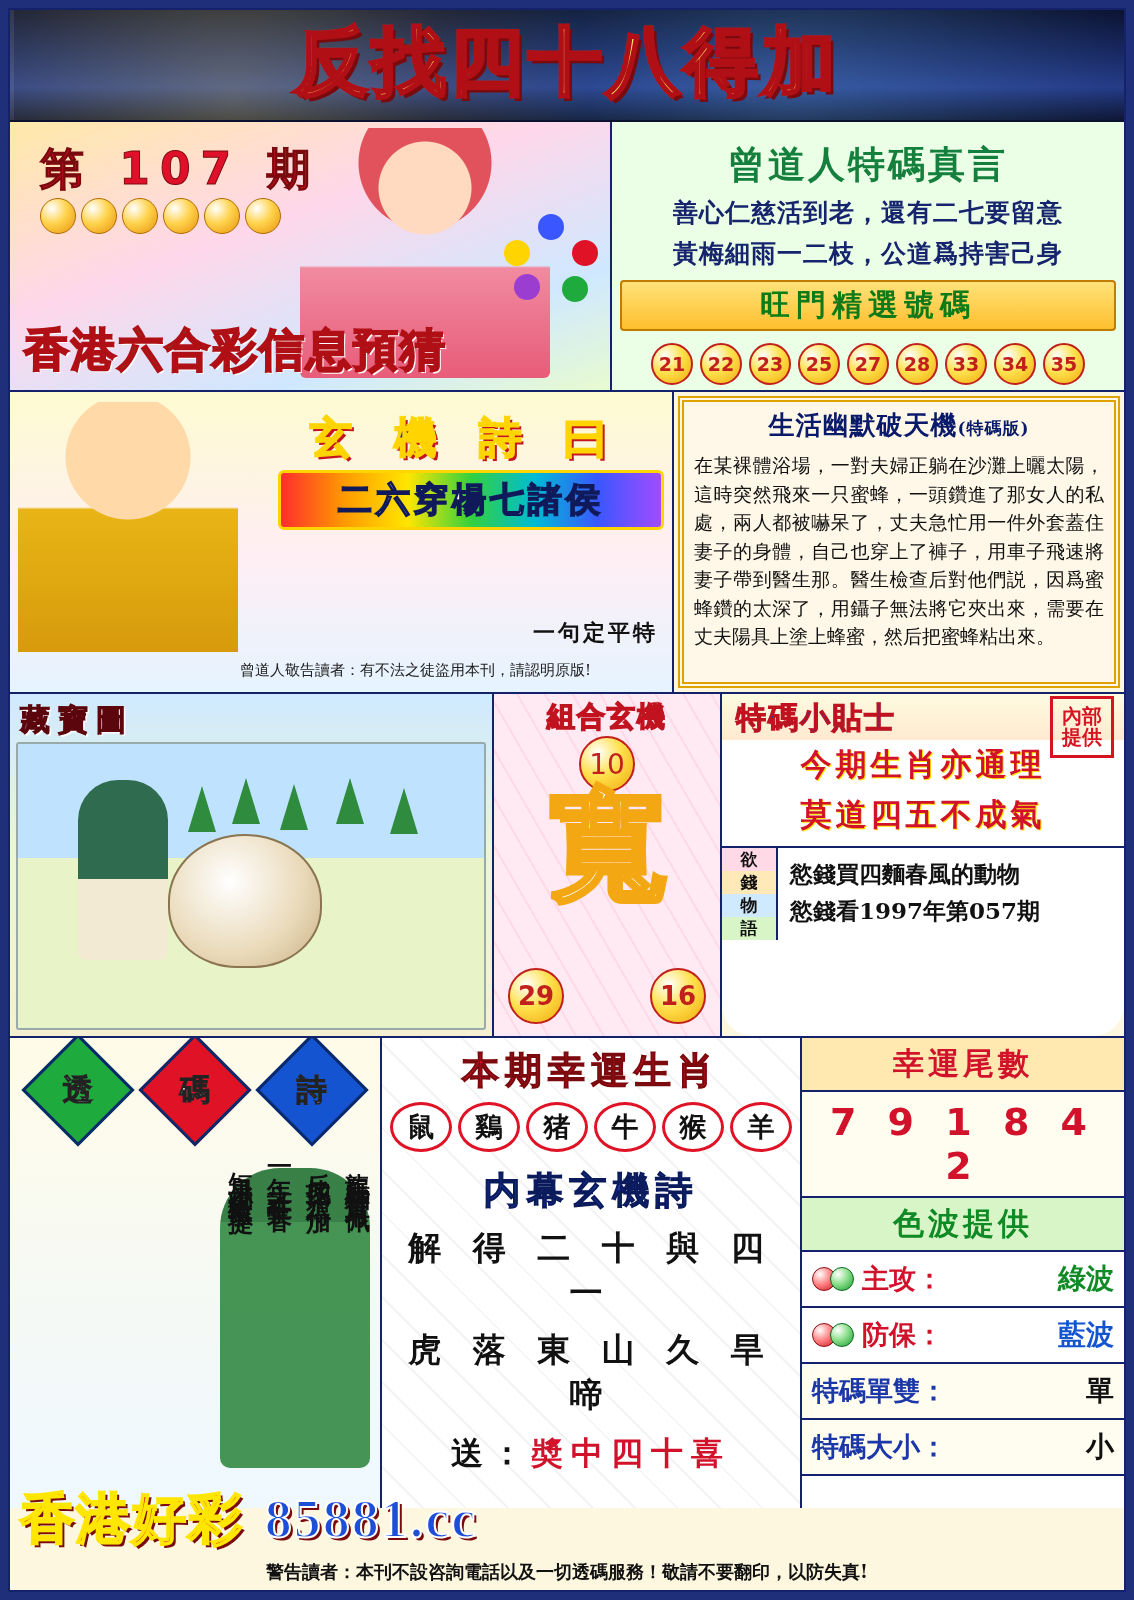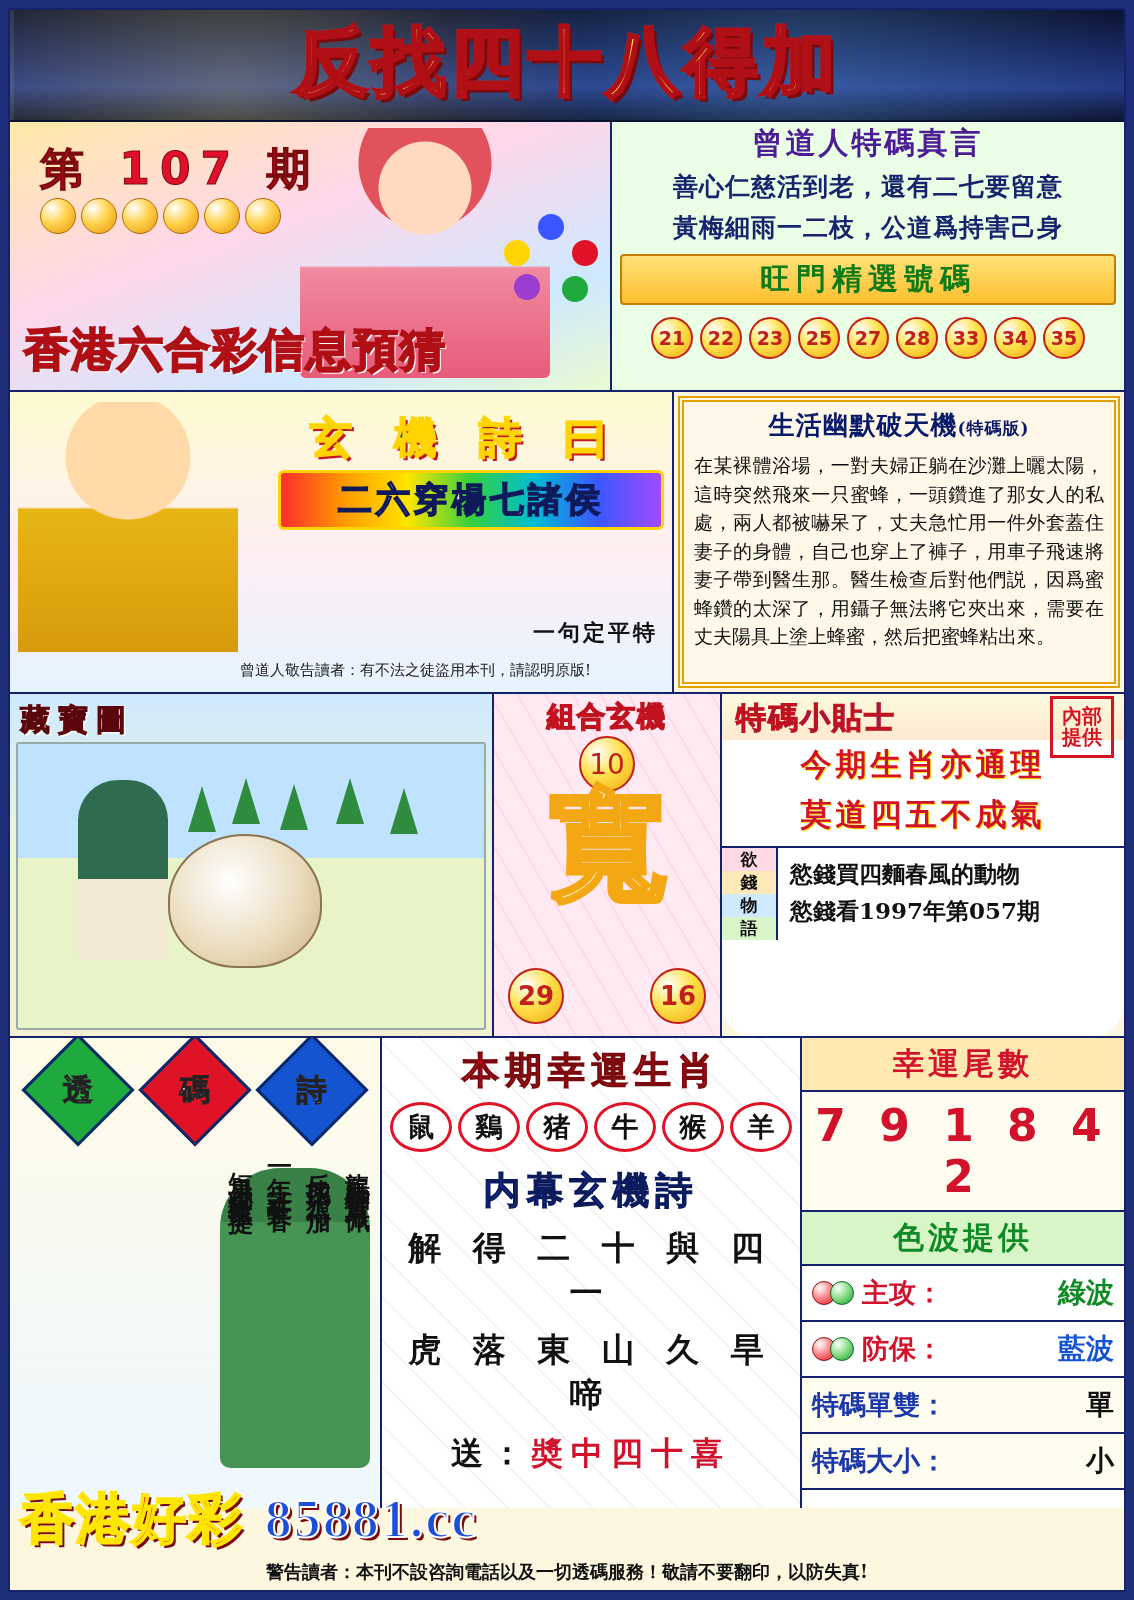--- a/index.html
+++ b/index.html
@@ -81,22 +81,22 @@
     border-radius:6px;
   }
   .dots{
     position:absolute;right:10px;top:92px;width:96px;height:96px;
   }
   .dots i{position:absolute;width:26px;height:26px;border-radius:50%;display:block;}
   .tips-box{
     flex:1;background:#eaffe5;display:flex;flex-direction:column;
   }
   .tips-head{
-    text-align:center;font-size:30px;font-weight:bold;color:#4c1d95;
-    padding:1px 0 2px;letter-spacing:3px;
+    text-align:center;font-size:37px;font-weight:bold;color:#15803d;
+    padding:18px 0 2px;letter-spacing:3px;
   }
   .tips-line{
     text-align:center;font-size:25px;color:#16246e;font-weight:bold;
     padding:4px 0;letter-spacing:1px;
     font-family:"DejaVu Serif","Liberation Serif",serif;
   }
   .tips-sub{
     margin:6px 8px 4px;background:linear-gradient(180deg,#ffe27a,#ffbf2e);
     border:2px solid #c27c00;border-radius:4px;
     text-align:center;font-size:30px;font-weight:bold;color:#0f7a18;
@@ -320,21 +320,21 @@
     letter-spacing:8px;padding:8px 0 0;
     font-family:"DejaVu Serif","Liberation Serif",serif;
   }
   .c-give b{color:#d1122a;}
   .rightcol{flex:1;background:#fff;display:flex;flex-direction:column;}
   .r-head{
     background:#ffe9b0;text-align:center;font-size:31px;font-weight:bold;
     color:#d1122a;letter-spacing:4px;padding:5px 0;border-bottom:2px solid #14216b;
   }
   .r-digits{
-    text-align:center;font-size:44px;font-weight:bold;color:#d1122a;
+    text-align:center;font-size:38px;font-weight:bold;color:#d1122a;
     letter-spacing:9px;padding:8px 0;border-bottom:2px solid #14216b;
     background:#fffdf0;
   }
   .r-head2{
     background:#d8f5c8;text-align:center;font-size:31px;font-weight:bold;
     color:#0f8a25;letter-spacing:4px;padding:5px 0;border-bottom:2px solid #14216b;
   }
   .r-row{
     display:flex;align-items:center;gap:8px;padding:8px 10px;
     border-bottom:2px solid #14216b;background:#fff;

